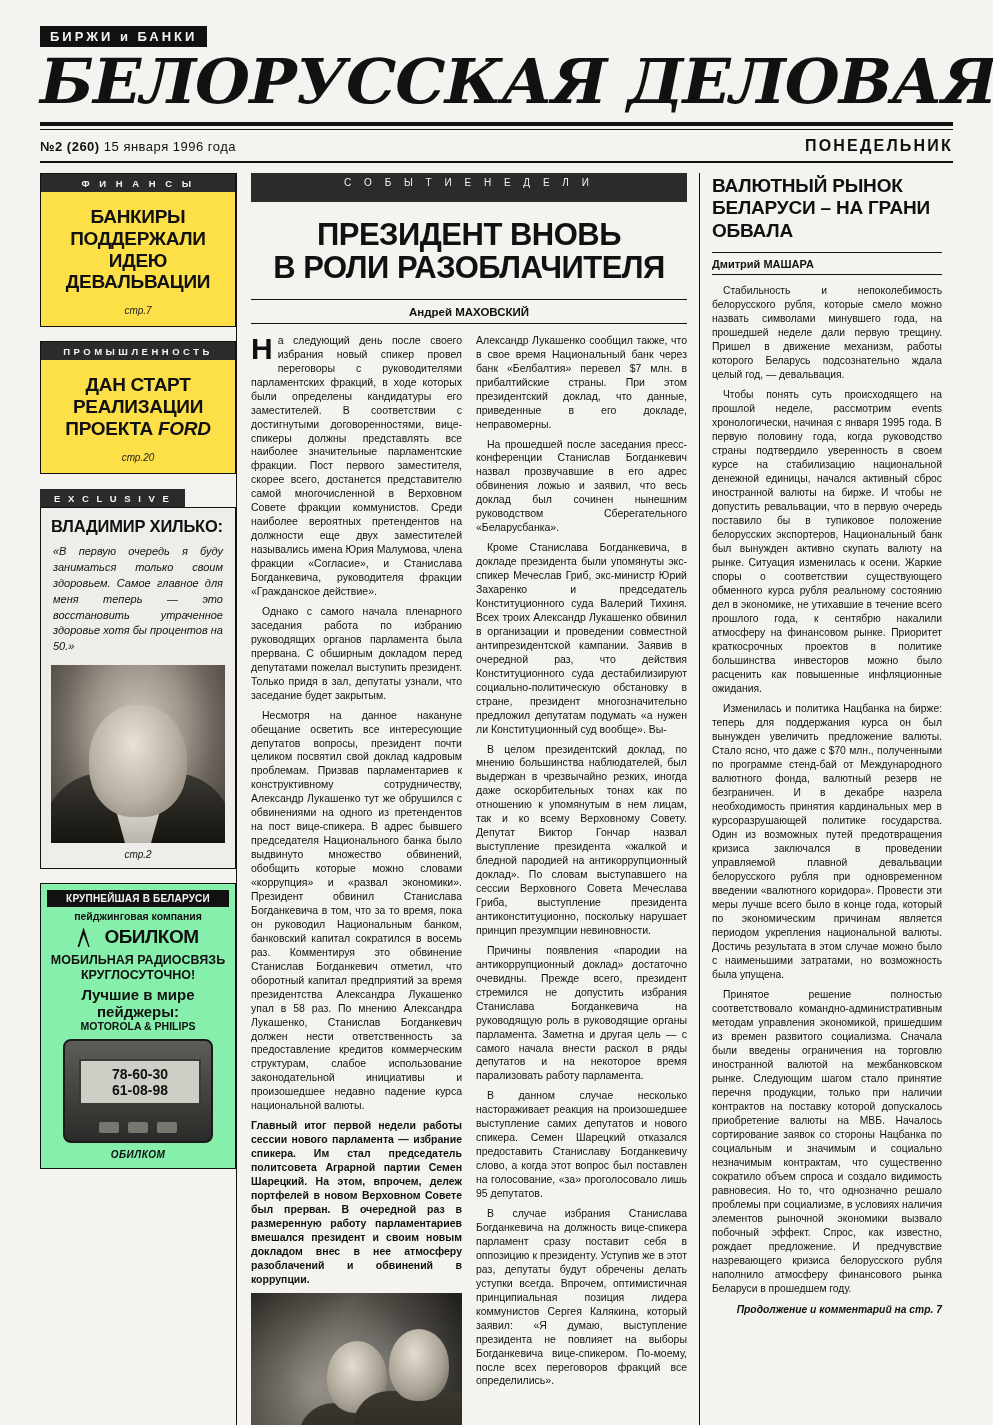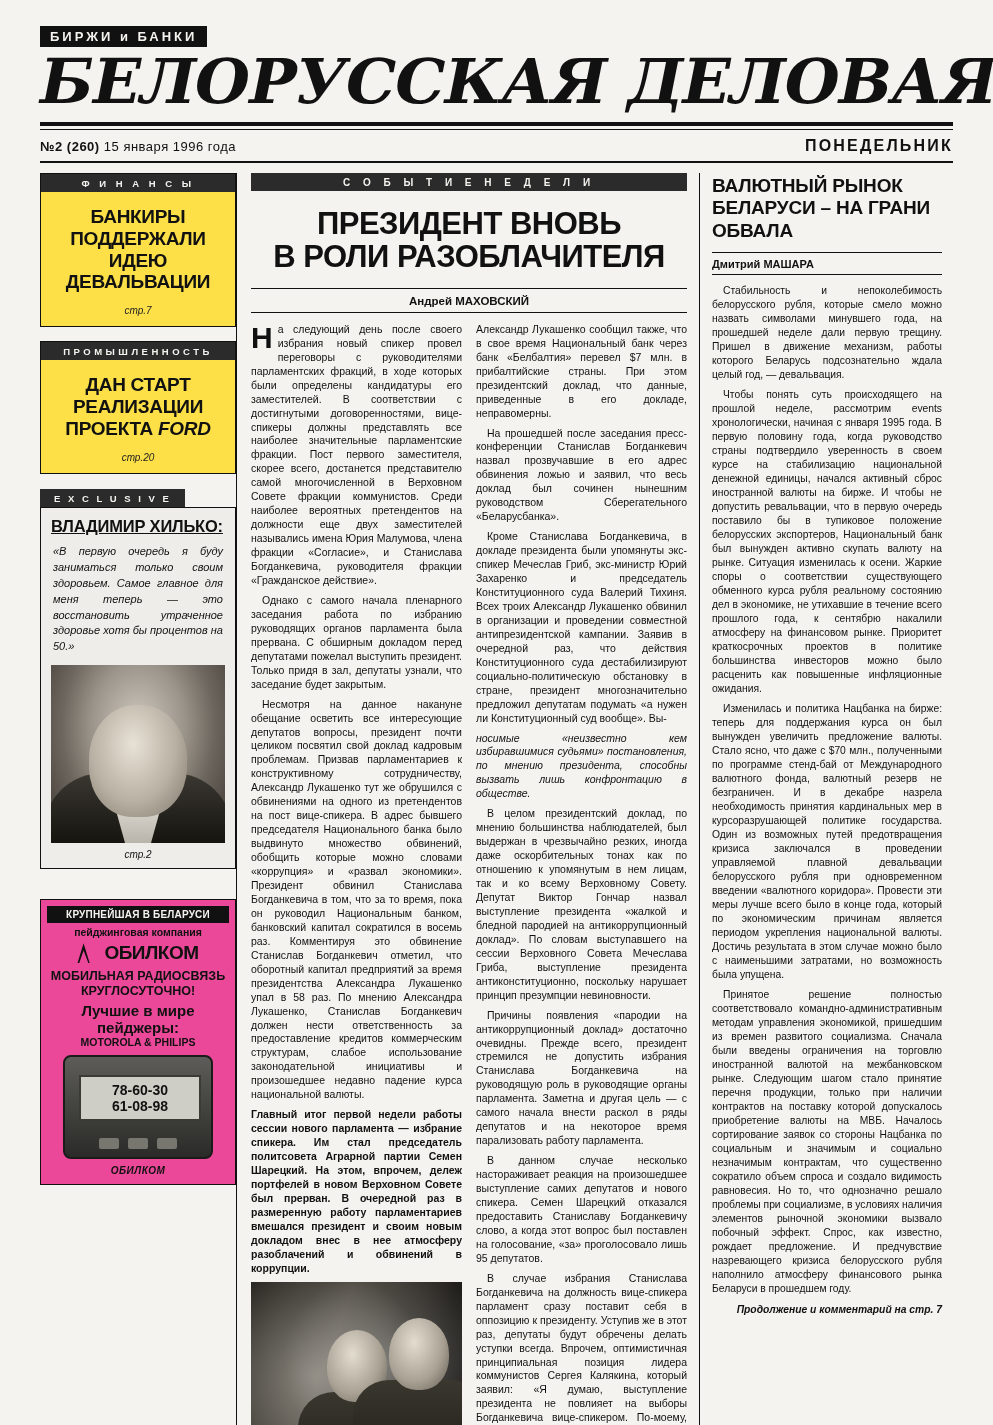--- a/index.html
+++ b/index.html
@@ -127,21 +127,20 @@
     font-size: 9.5px;
     font-weight: bold;
     letter-spacing: 2.5px;
     padding: 4px 14px 3px 14px;
   }
   .exclusive-box { border: 1px solid #111; background: #eeede9; }
   .exclusive-name {
     font-size: 16.5px; font-weight: bold;
     margin: 9px 10px 8px 10px;
     letter-spacing: -0.2px;
-    text-decoration: underline;
   }
   .exclusive-quote {
     font-size: 11px; line-height: 1.45;
     margin: 0 12px 10px 12px;
     text-align: justify;
     font-style: italic;
   }
   .portrait {
     margin: 0 10px 6px 10px;
     height: 178px;
@@ -170,22 +169,22 @@
     clip-path: polygon(50% 0, 100% 30%, 78% 100%, 22% 100%, 0 30%);
   }
   .portrait-ref {
     text-align: center; font-size: 10px; font-style: italic;
     padding-bottom: 8px;
   }
 
   
   .ad {
     border: 1px solid #111;
-    background: #ec4899;
-    margin-top: 30px;
+    background: #86efac;
+    margin-top: 14px;
     padding: 6px 6px 8px 6px;
     position: relative;
     overflow: hidden;
   }
   .ad-top {
     background: #111; color: #f4f3ef;
     font-size: 10px; font-weight: bold; text-align: center;
     padding: 3px 2px;
     letter-spacing: 0.2px;
   }
@@ -231,22 +230,22 @@
     display: block; width: 20px; height: 11px; background: #77766f; border-radius: 2px;
   }
   .ad-brand {
     text-align: center; font-size: 10px; font-weight: bold; font-style: italic;
     margin-top: 6px; letter-spacing: 0.5px;
   }
 
   
   .event-tag {
     background: #2b2b2b; color: #f4f3ef;
-    font-size: 10px; font-weight: bold; letter-spacing: 5px;
-    text-align: center; padding: 4px 0 3px 0;
+    font-size: 10px; font-weight: normal; letter-spacing: 5px;
+    text-align: center; padding: 4px 0 14px 0;
   }
   .lead-head {
     font-size: 31px; font-weight: bold; line-height: 1.08;
     text-align: center; margin: 16px 4px 14px 4px;
     letter-spacing: -0.5px;
   }
   .byline {
     text-align: center; font-size: 11.5px; font-weight: bold;
     border-top: 1px solid #111; border-bottom: 1px solid #111;
     padding: 6px 0 5px 0; margin-bottom: 10px;
@@ -418,21 +417,20 @@
           <div class="p2">
               <div class="t"></div>
               <div class="h"></div>
             </div>
         </div>
 
         <p class="nofirst">Александр Лукашенко сообщил также, что в свое время Национальный банк через банк «Белбалтия» перевел $7 млн. в прибалтийские страны. При этом президентский доклад, что данные, приведенные в его докладе, неправомерны.</p>
         <p>На прошедшей после заседания пресс-конференции Станислав Богданкевич назвал прозвучавшие в его адрес обвинения ложью и заявил, что весь доклад был сочинен нынешним руководством Сберегательного «Беларусбанка».</p>
         <p>Кроме Станислава Богданкевича, в докладе президента были упомянуты экс-спикер Мечеслав Гриб, экс-министр Юрий Захаренко и председатель Конституционного суда Валерий Тихиня. Всех троих Александр Лукашенко обвинил в организации и проведении совместной антипрезидентской кампании. Заявив в очередной раз, что действия Конституционного суда дестабилизируют социально-политическую обстановку в стране, президент многозначительно предложил депутатам подумать «а нужен ли Конституционный суд вообще». Вы-</p>
 
-        <p class="nofirst quote-ital">носимые «неизвестно кем избиравшимися судьями» постановления, по мнению президента, способны вызвать лишь конфронтацию в обществе.</p>
         <p>В целом президентский доклад, по мнению большинства наблюдателей, был выдержан в чрезвычайно резких, иногда даже оскорбительных тонах как по отношению к упомянутым в нем лицам, так и ко всему Верховному Совету. Депутат Виктор Гончар назвал выступление президента «жалкой и бледной пародией на антикоррупционный доклад». По словам выступавшего на сессии Верховного Совета Мечеслава Гриба, выступление президента антиконституционно, поскольку нарушает принцип презумпции невиновности.</p>
         <p>Причины появления «пародии на антикоррупционный доклад» достаточно очевидны. Прежде всего, президент стремился не допустить избрания Станислава Богданкевича на руководящую роль в руководящие органы парламента. Заметна и другая цель — с самого начала внести раскол в ряды депутатов и на некоторое время парализовать работу парламента.</p>
         <p>В данном случае несколько настораживает реакция на произошедшее выступление самих депутатов и нового спикера. Семен Шарецкий отказался предоставить Станиславу Богданкевичу слово, а когда этот вопрос был поставлен на голосование, «за» проголосовало лишь 95 депутатов.</p>
         <p>В случае избрания Станислава Богданкевича на должность вице-спикера парламент сразу поставит себя в оппозицию к президенту. Уступив же в этот раз, депутаты будут обречены делать уступки всегда. Впрочем, оптимистичная принципиальная позиция лидера коммунистов Сергея Калякина, который заявил: «Я думаю, выступление президента не повлияет на выборы Богданкевича вице-спикером. По-моему, после всех переговоров фракций все определились».</p>
 
       </div>
     </div>
 
     <div class="vrule"></div>
 

